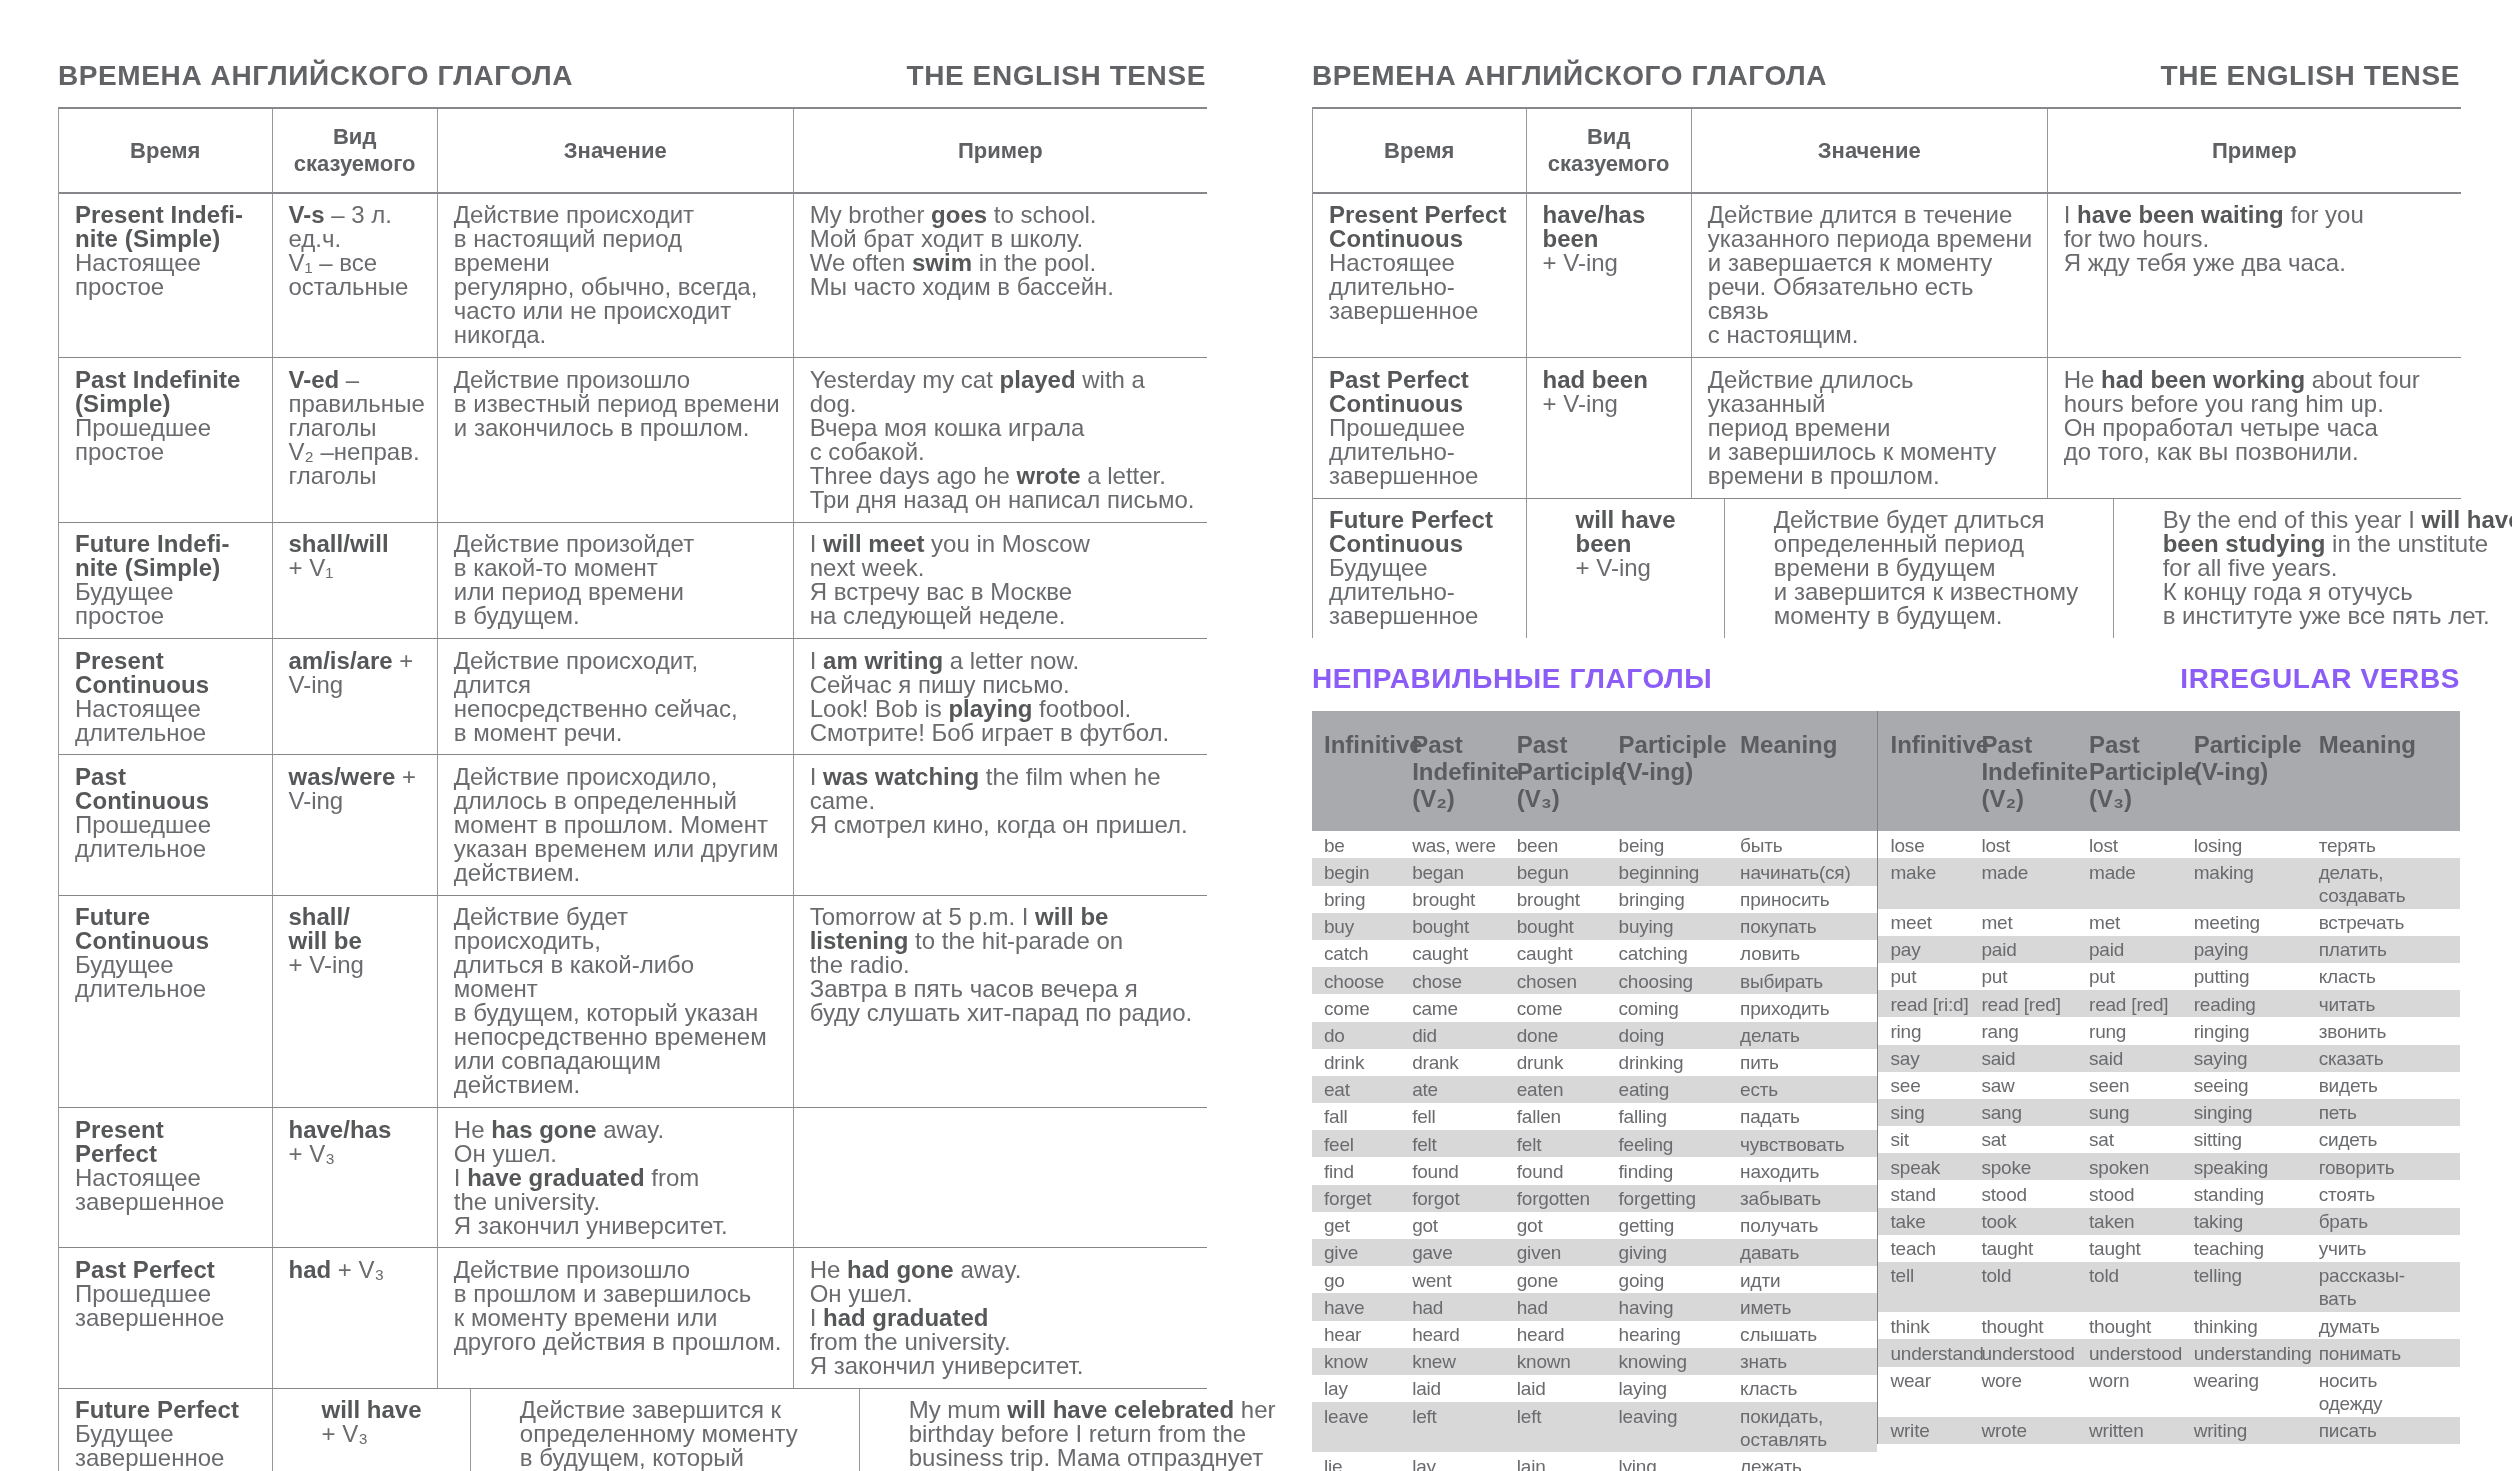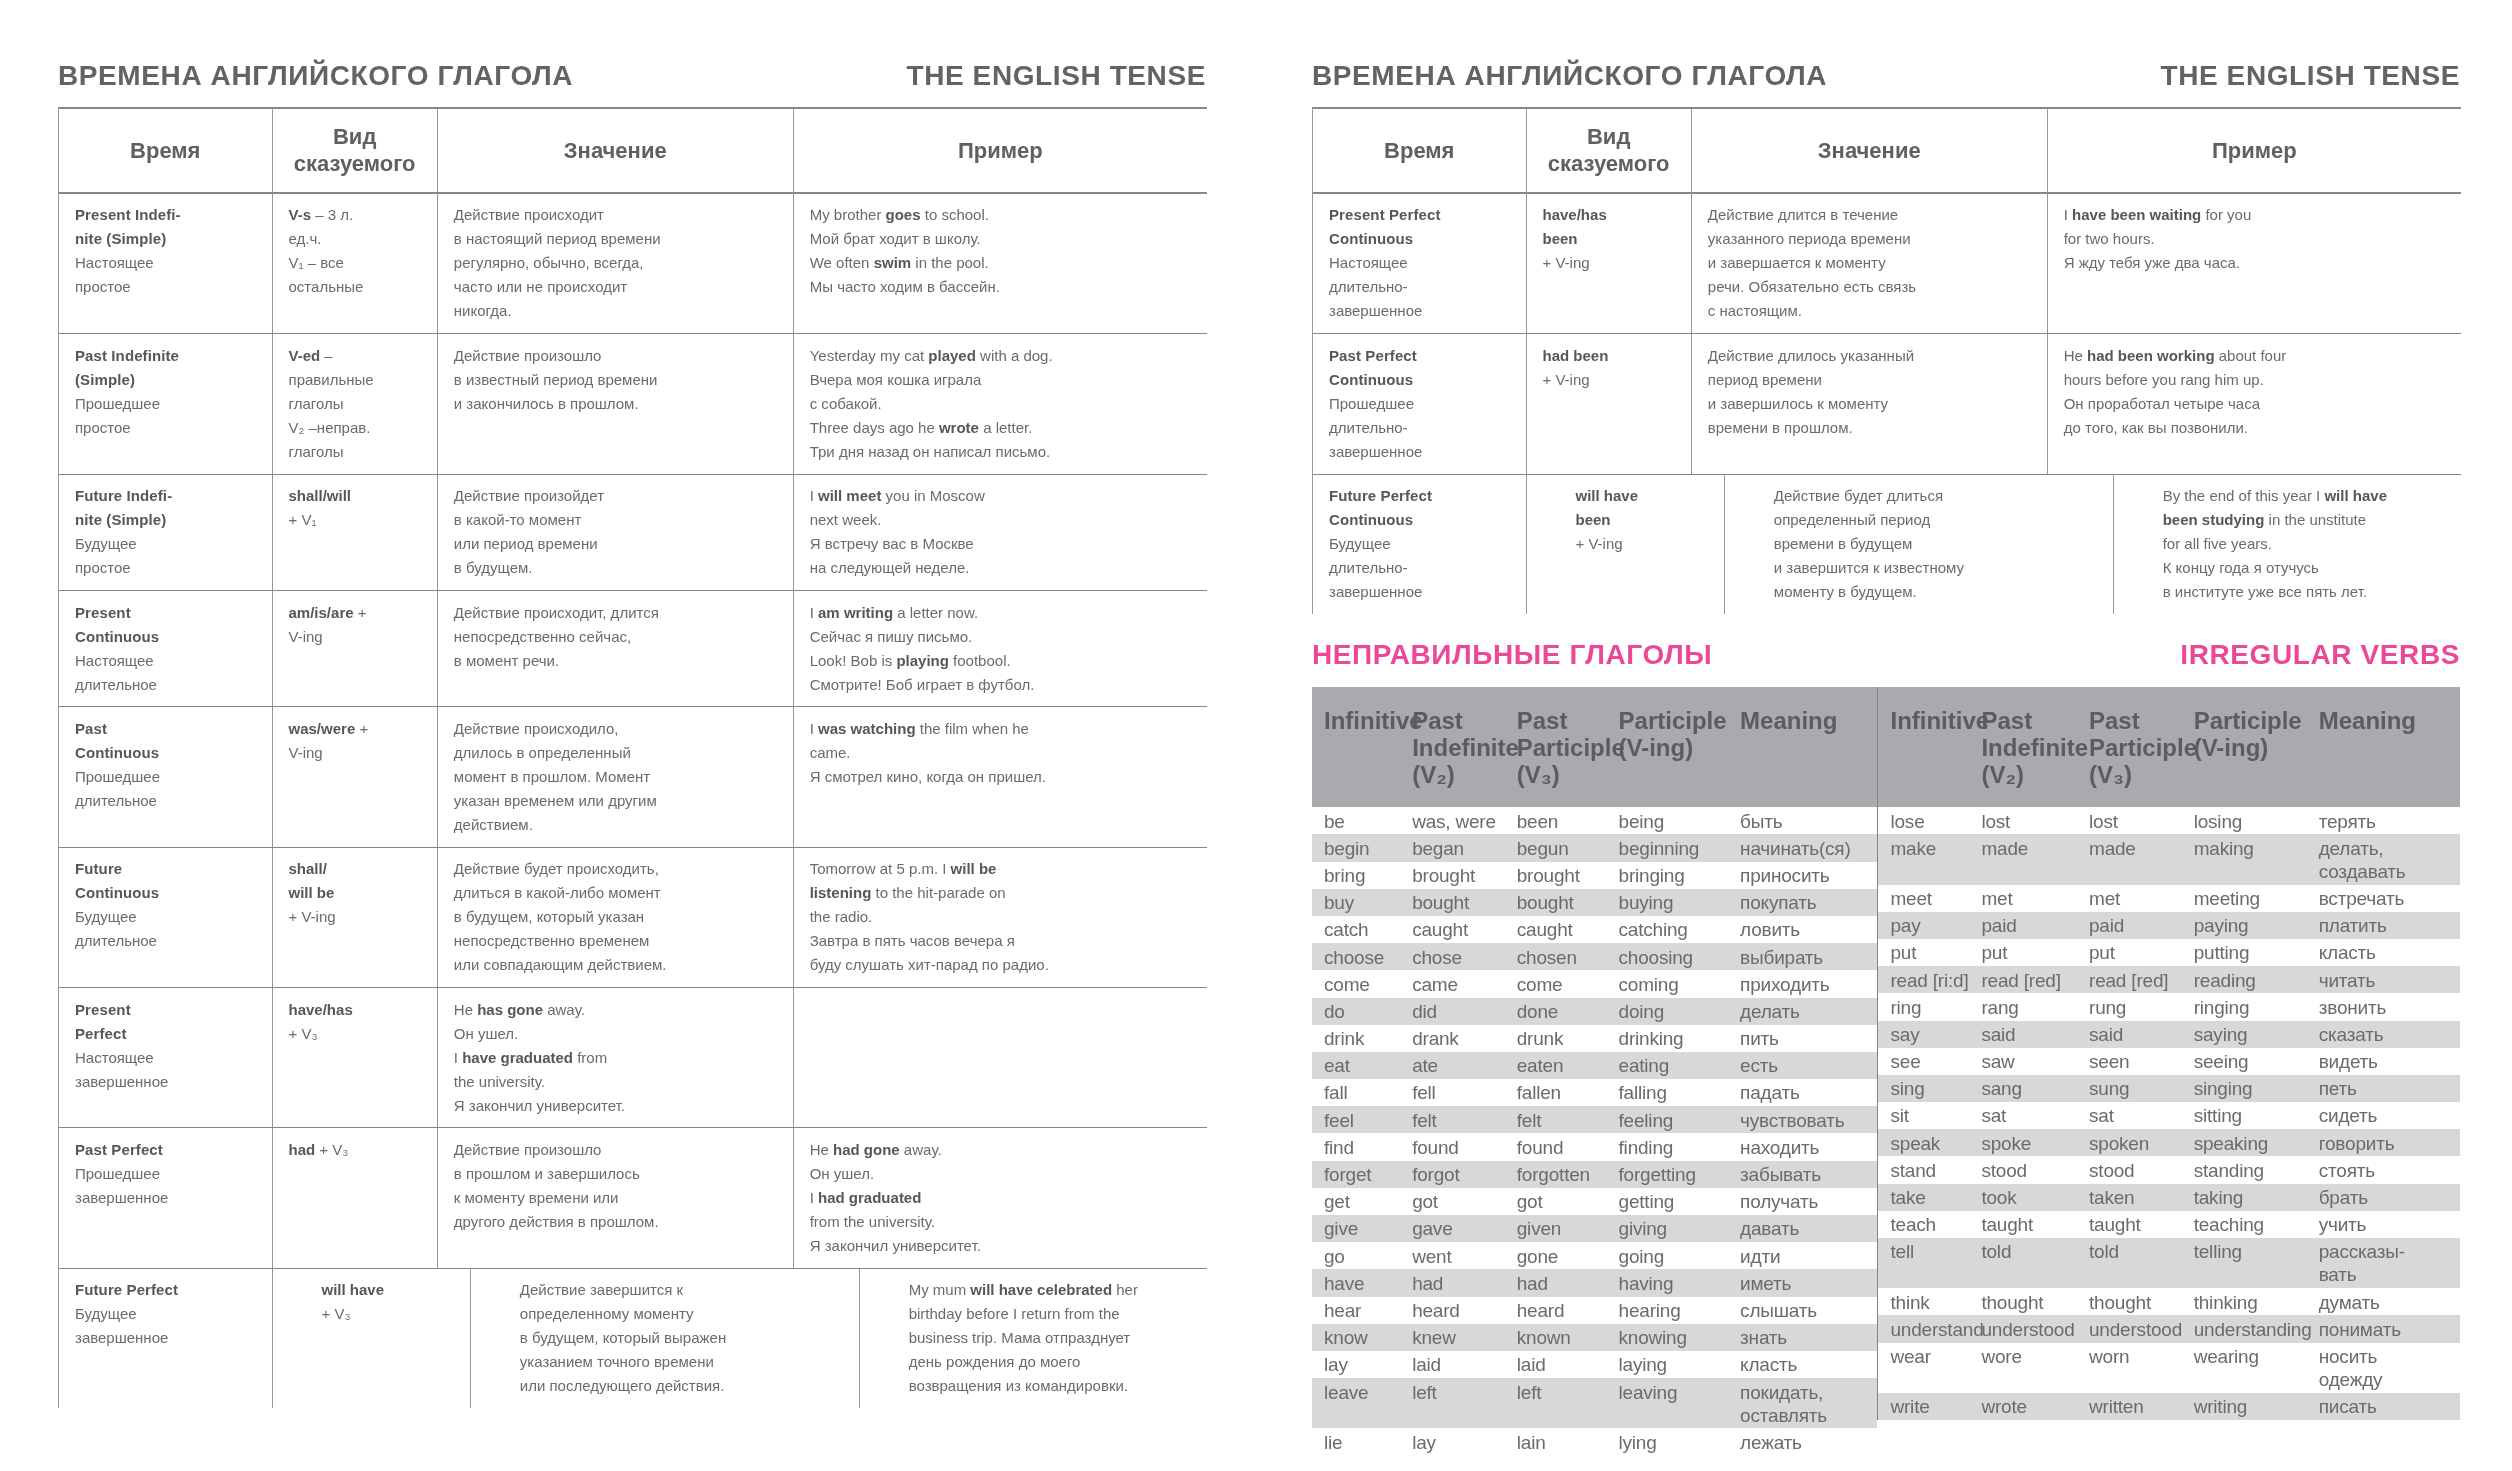--- a/index.html
+++ b/index.html
@@ -20,28 +20,28 @@
   .page-title .en{letter-spacing:0.6px;}
 
   
   .ttable{width:100%;border-left:1.2px solid var(--vline);border-top:2.4px solid var(--line);}
   .thead{display:grid;grid-template-columns:18.6% 14.4% 31% 36%;border-bottom:2.4px solid var(--line);}
   .th{display:flex;align-items:center;justify-content:center;text-align:center;
     font-size:22px;font-weight:bold;color:#5f6063;line-height:27px;padding:14.6px 4.9px;}
   .thead .th:nth-child(-n+3){border-right:1.2px solid var(--vline);}
   .trow{display:grid;grid-template-columns:18.6% 14.4% 31% 36%;border-bottom:1.8px solid var(--line);}
   .trow:last-of-type{border-bottom:none;gap:33px;}
-  .tc{font-size:15px;line-height:24px;padding:9.7px 11px 9.7px 16px;}
+  .tc{font-size:24px;line-height:24px;padding:9.7px 11px 9.7px 16px;}
   .trow .tc:nth-child(-n+3){border-right:1.2px solid var(--vline);}
   .tc b, .th b{color:var(--ink-bold);}
   .c1 b{letter-spacing:0.1px;}
 
   
   .iv-title{display:flex;justify-content:space-between;align-items:baseline;
-    font-size:28px;font-weight:bold;color:#ec4899;letter-spacing:0.6px;margin:25.5px 0 16px 0;}
+    font-size:28px;font-weight:bold;color:#8b5cf6;letter-spacing:0.6px;margin:25.5px 0 16px 0;}
   .vwrap{display:flex;align-items:flex-start;width:100%;}
   .vgroup{width:49.3%;}
   .vgroup2{width:50.7%;border-left:1.8px solid #808285;}
   .vhead{display:grid;grid-template-columns:17.5% 18.5% 18% 21.5% 24.5%;background:var(--head-bg);}
   .vh{font-size:24px;font-weight:bold;color:#5b5c5f;line-height:27px;padding:19.4px 2.4px 19.4px 1.2px;}
   .vrow{display:grid;grid-template-columns:17.5% 18.5% 18% 21.5% 24.5%;}
   .vrow:nth-of-type(even){background:var(--stripe);}
   .vc{font-size:19px;line-height:23px;padding:2.4px 2.4px 1.8px 1.2px;letter-spacing:-0.2px;}
   .vh:first-child,.vc:first-child{padding-left:12px;}
 </style>

